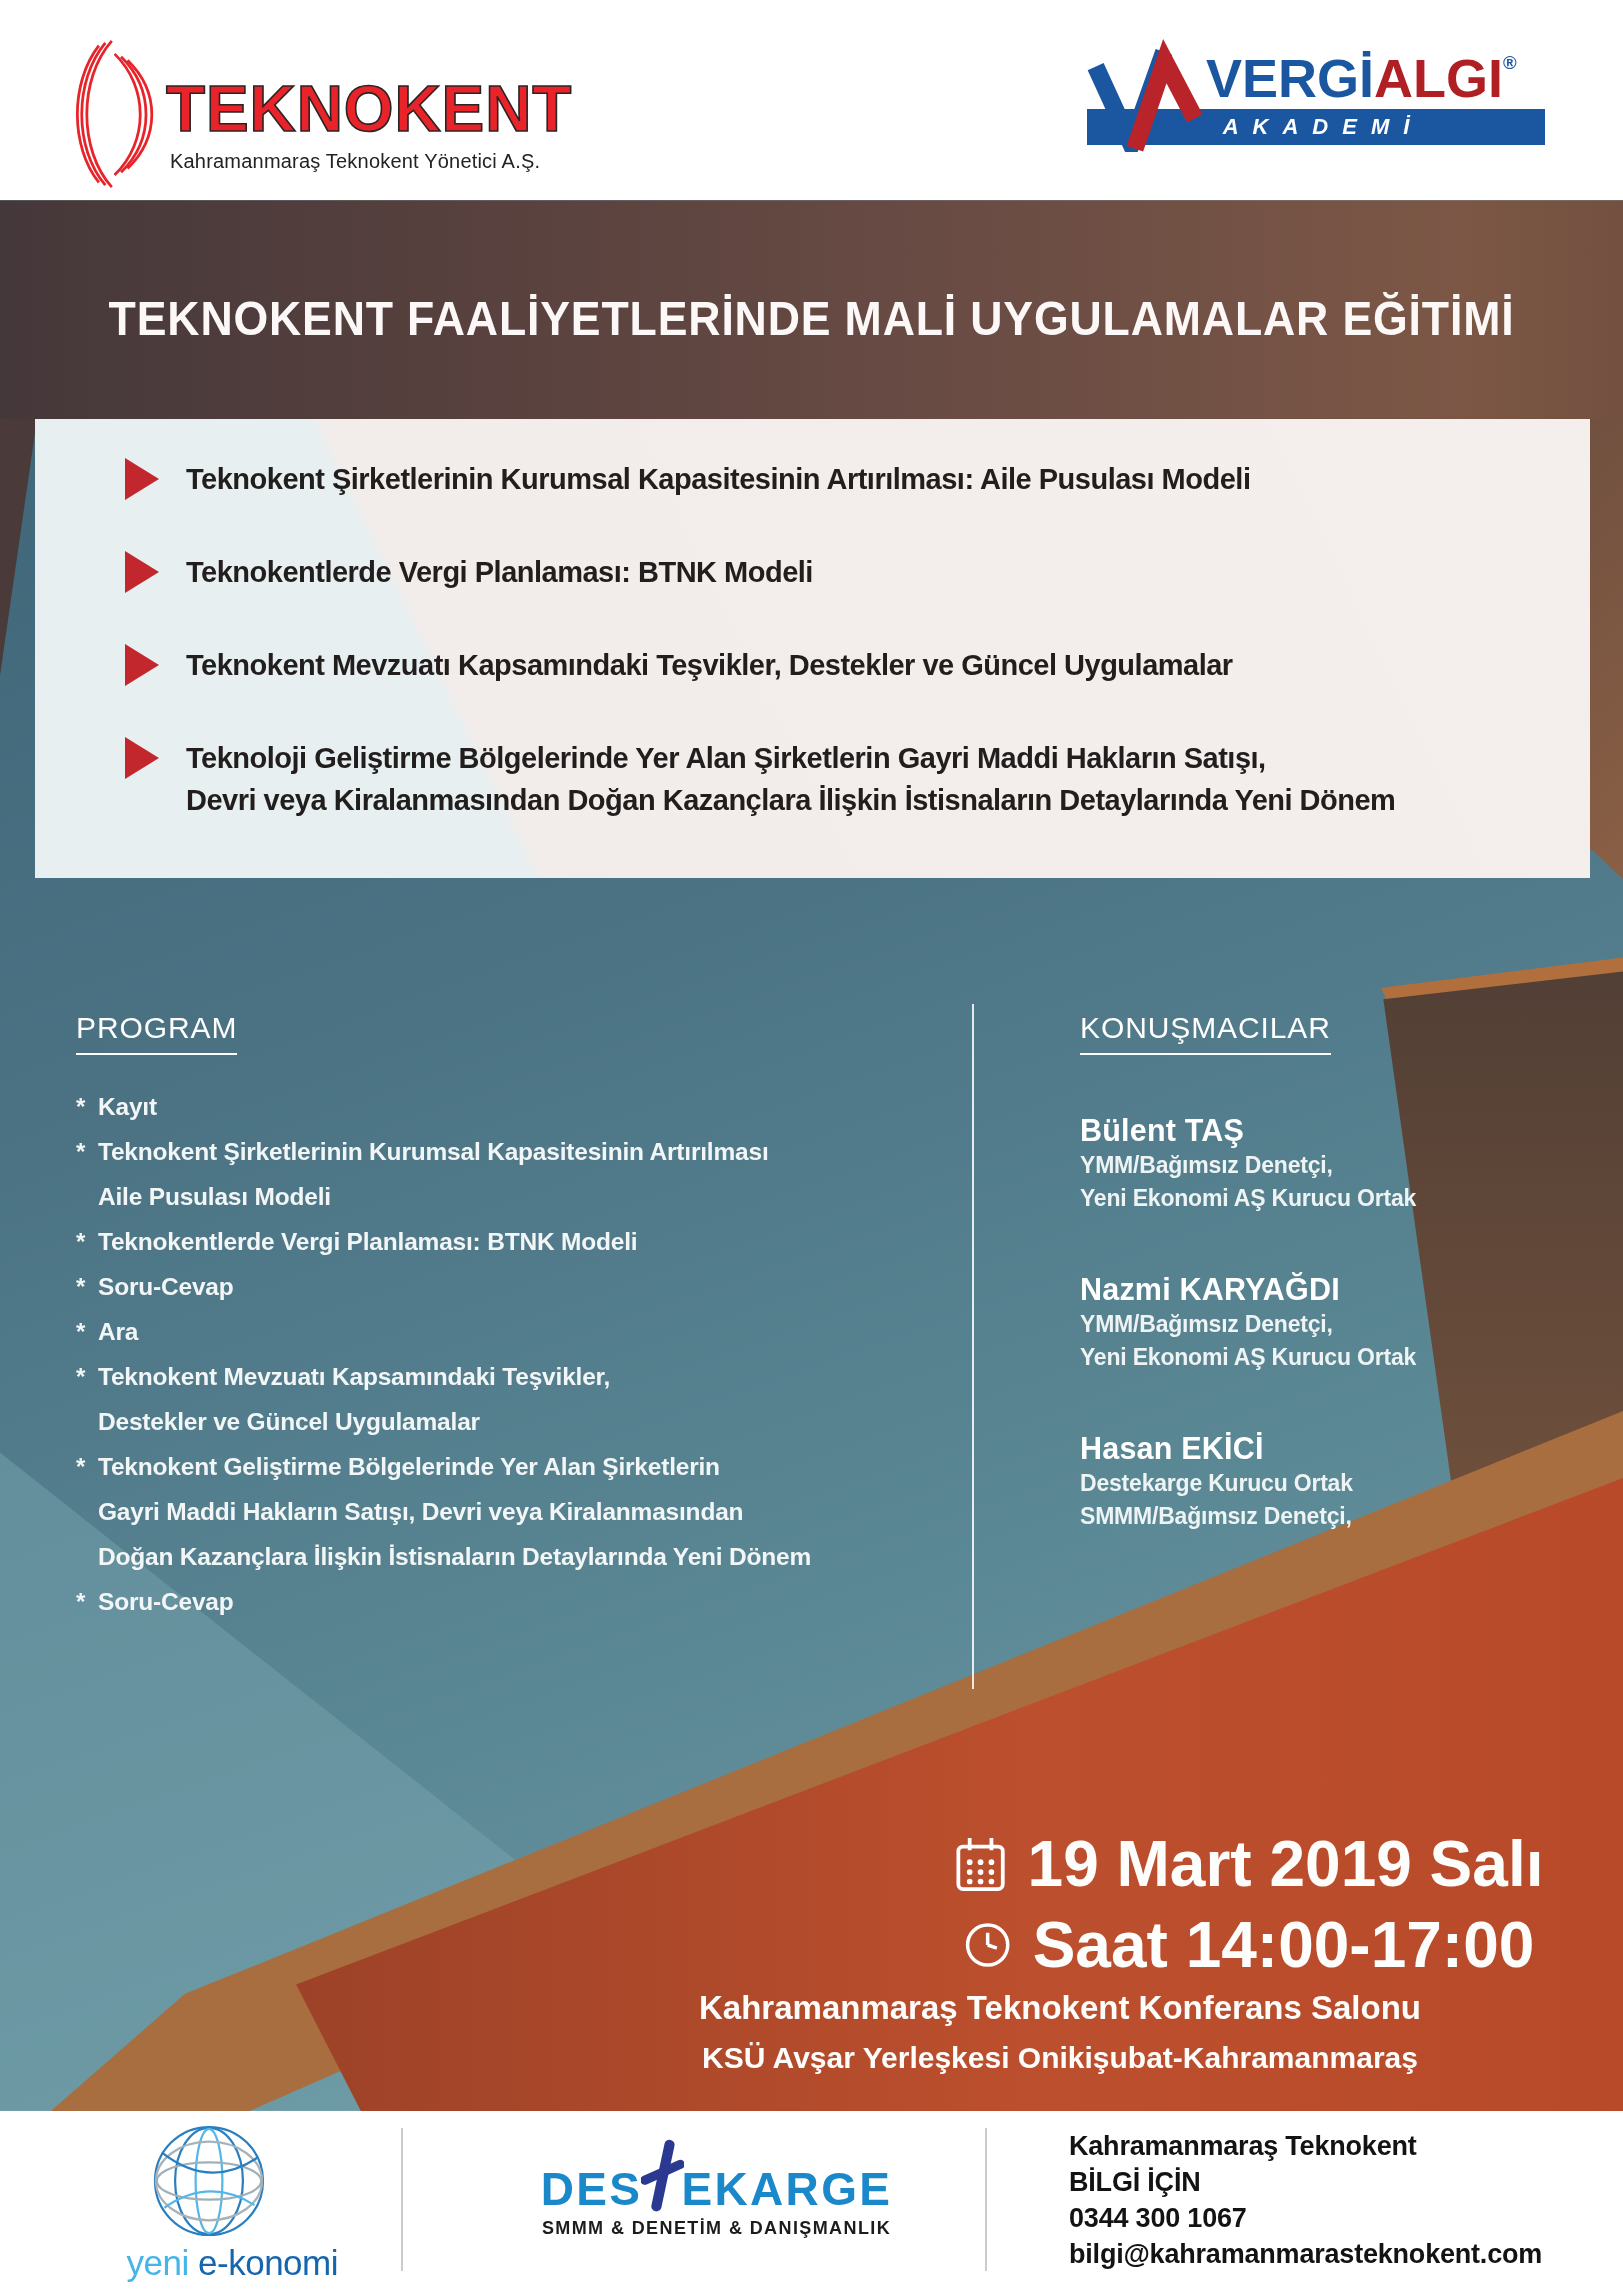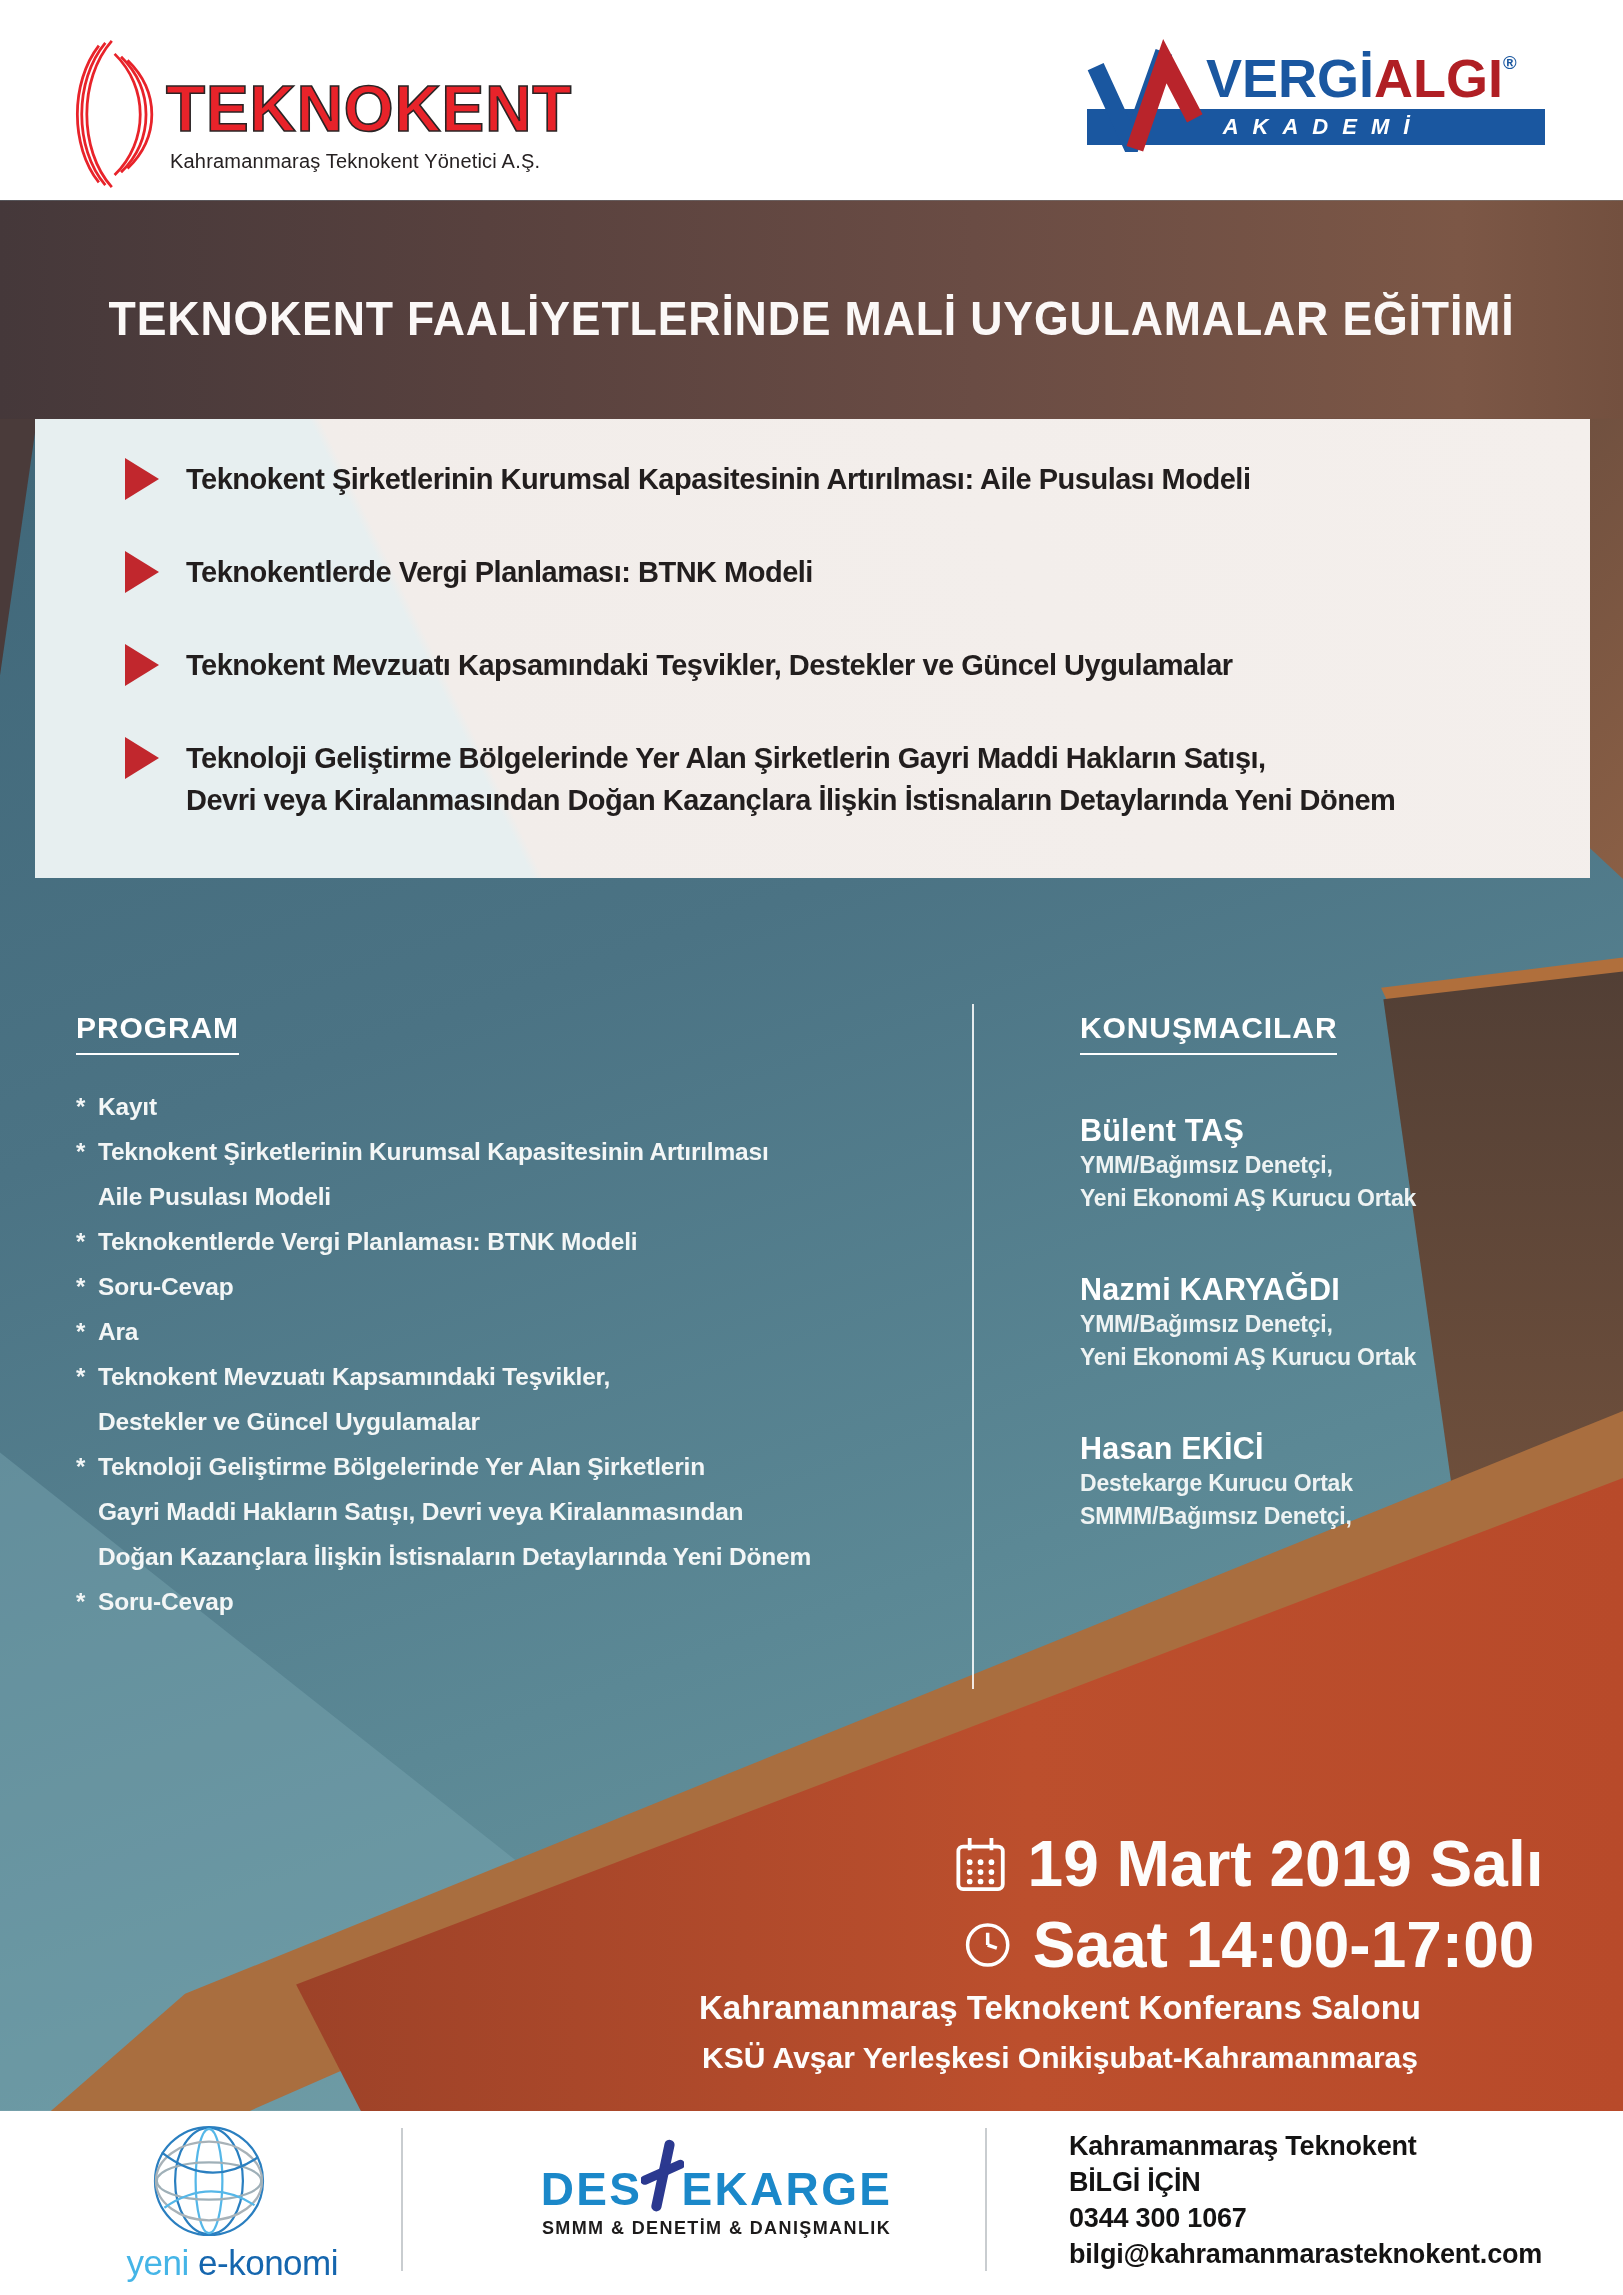--- a/index.html
+++ b/index.html
@@ -40,21 +40,21 @@
     box-sizing:border-box;padding:39px 42px 0 90px;
     display:flex;flex-direction:column;gap:51px;
   }
   .topic-row{display:flex;gap:27px;}
   .topic-arrow{width:0;height:0;border-left:34px solid #c1272d;
     border-top:21px solid transparent;border-bottom:21px solid transparent;flex:none;margin-top:0px;}
   .topic-text{font-size:29px;font-weight:bold;color:#221e1e;line-height:42px;letter-spacing:-0.5px;}
   .topic-text span{display:block;}
 
   
-  .col-heading{display:inline-block;color:#ffffff;font-size:30px;font-weight:bold;
+  .col-heading{display:inline-block;color:#ffffff;font-size:30px;font-weight:normal;
     letter-spacing:0.9px;border-bottom:2.8px solid #ffffff;padding-bottom:8.3px;}
   .program{position:absolute;left:76px;top:1011px;width:870px;}
   .program-list{margin-top:29px;}
   .p-row{display:flex;}
   .p-star{width:22px;flex:none;color:#f3f6f6;font-size:24px;line-height:45px;font-weight:bold;}
   .p-text{color:#f3f6f6;font-size:24.5px;line-height:45px;font-weight:bold;letter-spacing:-0.2px;}
 
   .col-divider{position:absolute;left:972px;top:1004px;width:2.3px;height:685px;
     background:rgba(255,255,255,0.85);}
 
@@ -225,21 +225,21 @@
       <div class="p-row">
           <span class="p-star">*</span>
           <span class="p-text">Teknokent Mevzuatı Kapsamındaki Teşvikler,</span>
         </div>
       <div class="p-row">
           <span class="p-star"></span>
           <span class="p-text">Destekler ve Güncel Uygulamalar</span>
         </div>
       <div class="p-row">
           <span class="p-star">*</span>
-          <span class="p-text">Teknoloji Geliştirme Bölgelerinde Yer Alan Şirketlerin</span>
+          <span class="p-text">Teknokent Geliştirme Bölgelerinde Yer Alan Şirketlerin</span>
         </div>
       <div class="p-row">
           <span class="p-star"></span>
           <span class="p-text">Gayri Maddi Hakların Satışı, Devri veya Kiralanmasından</span>
         </div>
       <div class="p-row">
           <span class="p-star"></span>
           <span class="p-text">Doğan Kazançlara İlişkin İstisnaların Detaylarında Yeni Dönem</span>
         </div>
       <div class="p-row">

